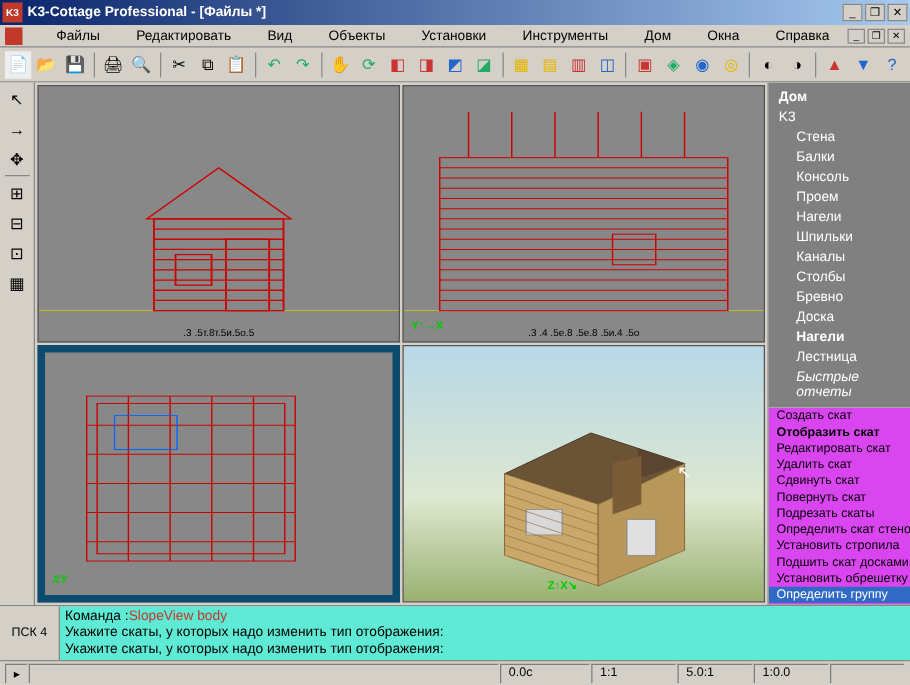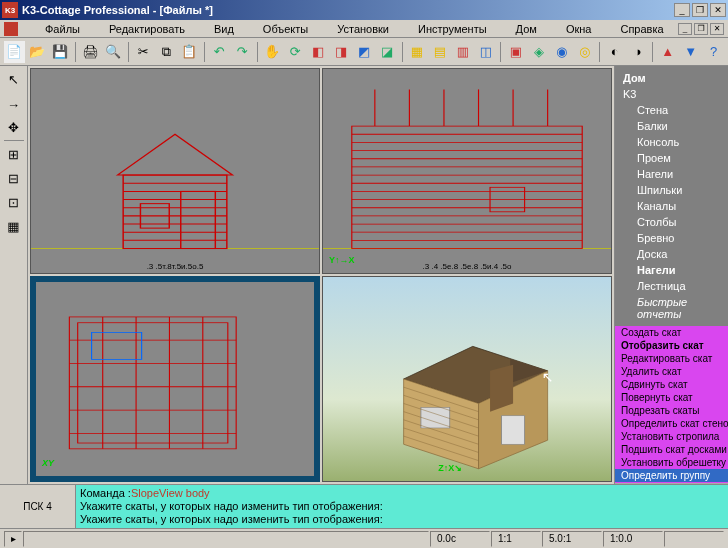--- a/index.html
+++ b/index.html
@@ -28,21 +28,21 @@
 .tree-sub { padding: 2px 4px; }
 .tree-item { padding: 2px 4px 2px 18px; cursor: pointer; }
 .tree-item.bold { font-weight: bold; }
 .tree-item.italic { font-style: italic; }
 .cmd-section { background: #d946ef; color: #000; flex: 1; overflow-y: auto; }
 .cmd-item { padding: 1px 6px; cursor: pointer; font-size: 10px; white-space: nowrap; }
 .cmd-item.bold { font-weight: bold; }
 .cmd-item.selected { background: #316ac5; color: white; }
 .cmd-sep { height: 1px; background: #aaa; margin: 1px 0; }
 .bottom { height: 44px; display: flex; border-top: 1px solid #888; }
-.bottom .label { width: 76px; background: #d4d0c8; border-right: 1px solid #888; display: flex; align-items: center; justify-content: center; font-size: 10px; }
+.bottom .label { width: 48px; background: #d4d0c8; border-right: 1px solid #888; display: flex; align-items: center; justify-content: center; font-size: 10px; }
 .cmdline { flex: 1; background: #5eead4; padding: 2px 4px; overflow: hidden; font-size: 10px; line-height: 13px; }
 .cmdline .cmd { color: #c0392b; }
 .statusbar { height: 20px; display: flex; align-items: center; border-top: 1px solid #888; padding: 0 4px; gap: 1px; }
 .status-cell { border: 1px inset #d4d0c8; padding: 1px 6px; font-size: 10px; height: 16px; display: flex; align-items: center; }
 .status-cell.wide { flex: 1; }
 
 .vp svg { width: 100%; height: 100%; }
 .vp .axis-x { position: absolute; bottom: 8px; left: 6px; color: #00cc00; font-size: 9px; font-weight: bold; }
 .vp .axis-lbl { position: absolute; bottom: 2px; left: 50%; transform: translateX(-50%); color: #000; font-size: 8px; white-space: nowrap; }
 .icon-glyph { font-family: Arial; }
@@ -272,18 +272,18 @@
   <div class="cmdline">
     <div><span>Команда :</span><span class="cmd">SlopeView body</span></div>
     <div>Укажите скаты, у которых надо изменить тип отображения:</div>
     <div>Укажите скаты, у которых надо изменить тип отображения:</div>
   </div>
 </div>
 
 <div class="statusbar">
   <div class="status-cell" style="width:18px">▸</div>
   <div class="status-cell wide"></div>
-  <div class="status-cell" style="width:60px">0.0с</div>
-  <div class="status-cell" style="width:50px">1:1</div>
+  <div class="status-cell" style="width:72px">0.0с</div>
+  <div class="status-cell" style="width:68px">1:1</div>
   <div class="status-cell" style="width:60px">5.0:1</div>
   <div class="status-cell" style="width:60px">1:0.0</div>
   <div class="status-cell" style="width:60px"></div>
 </div>
 
 </body></html>

